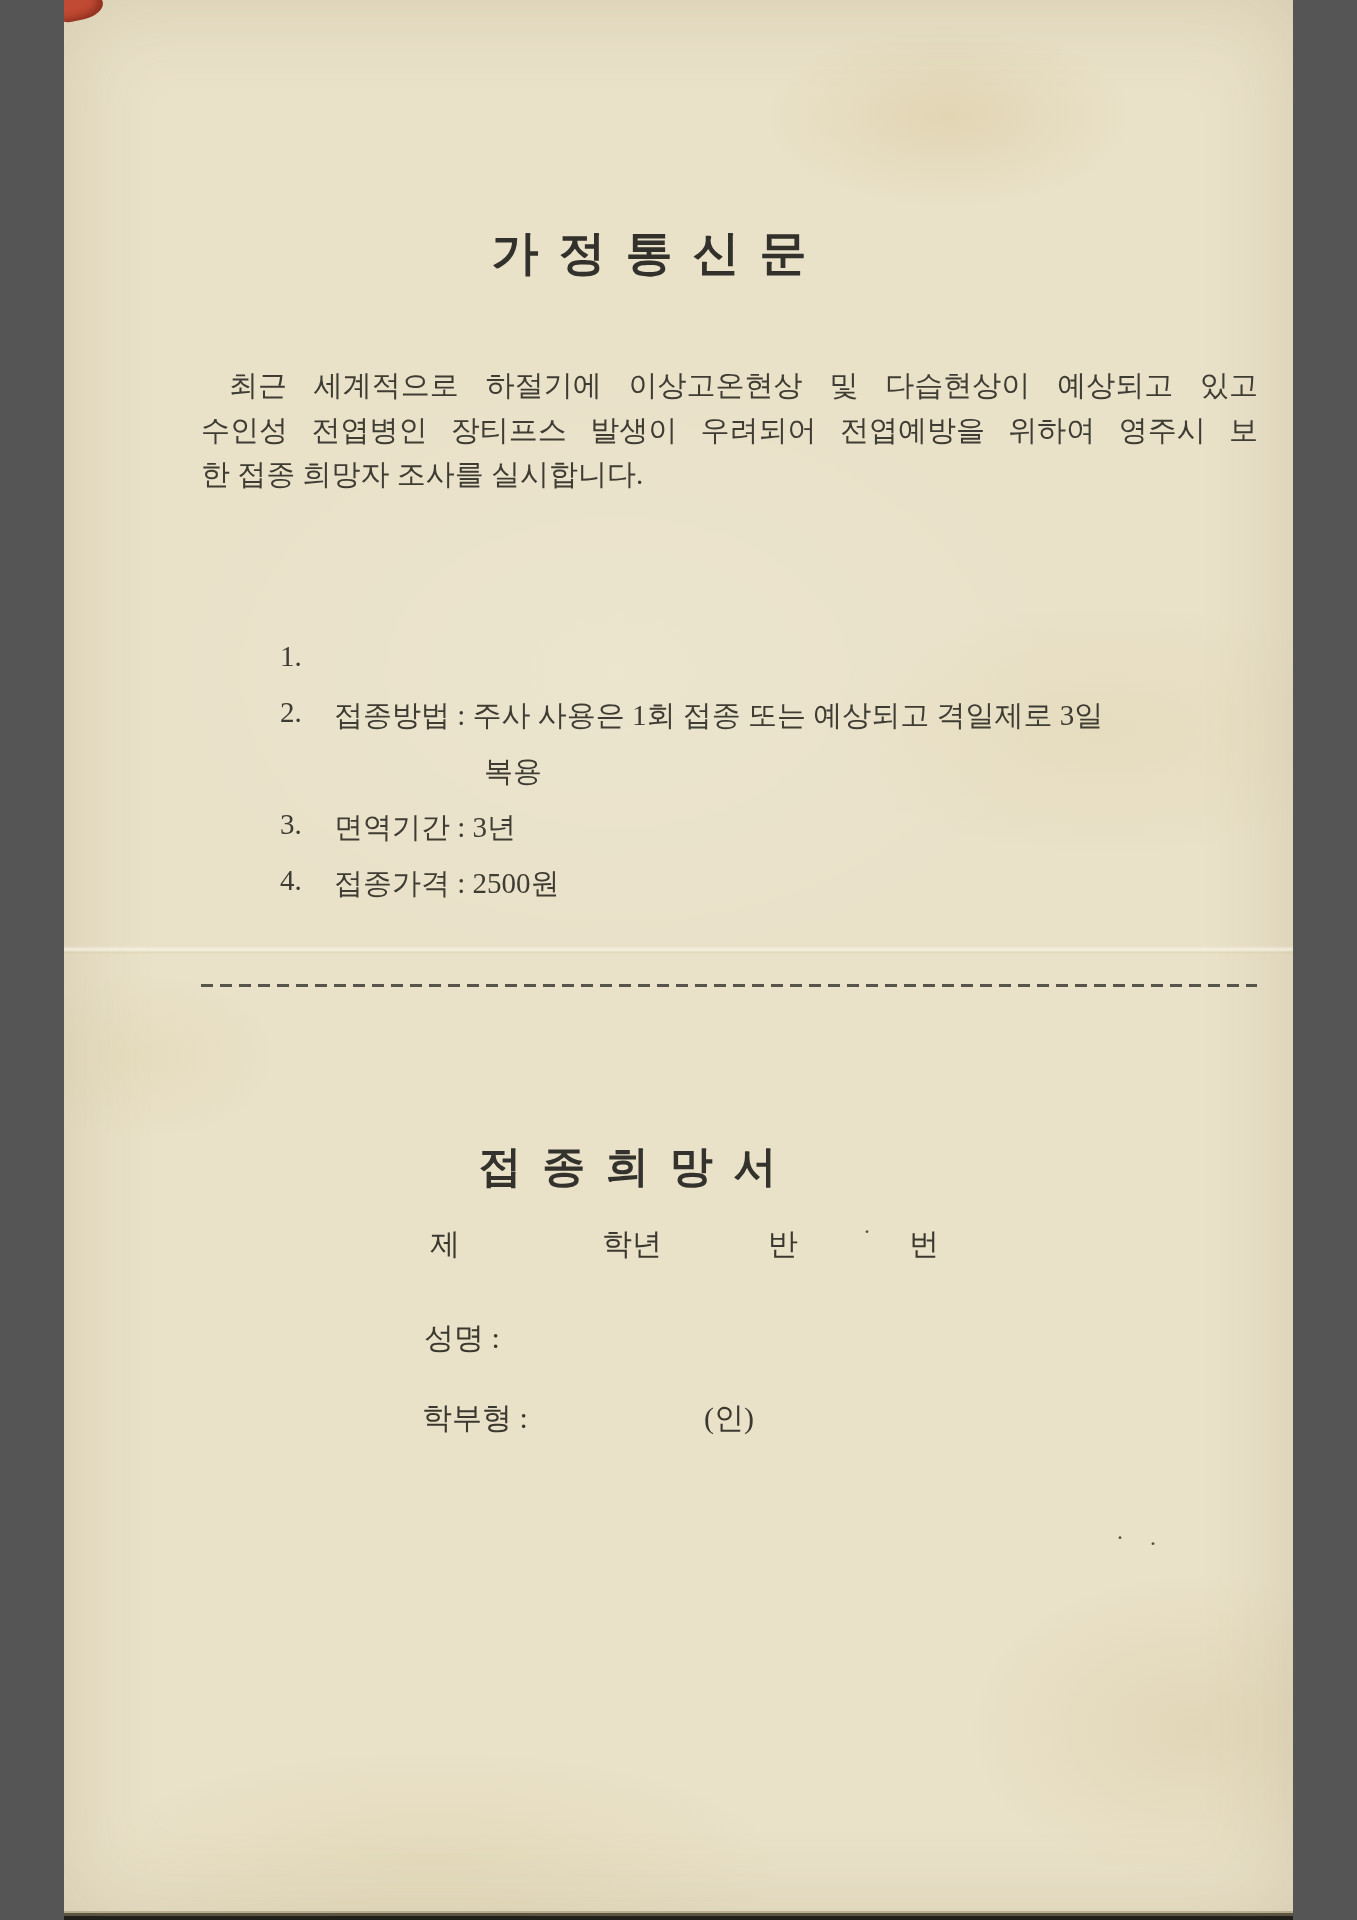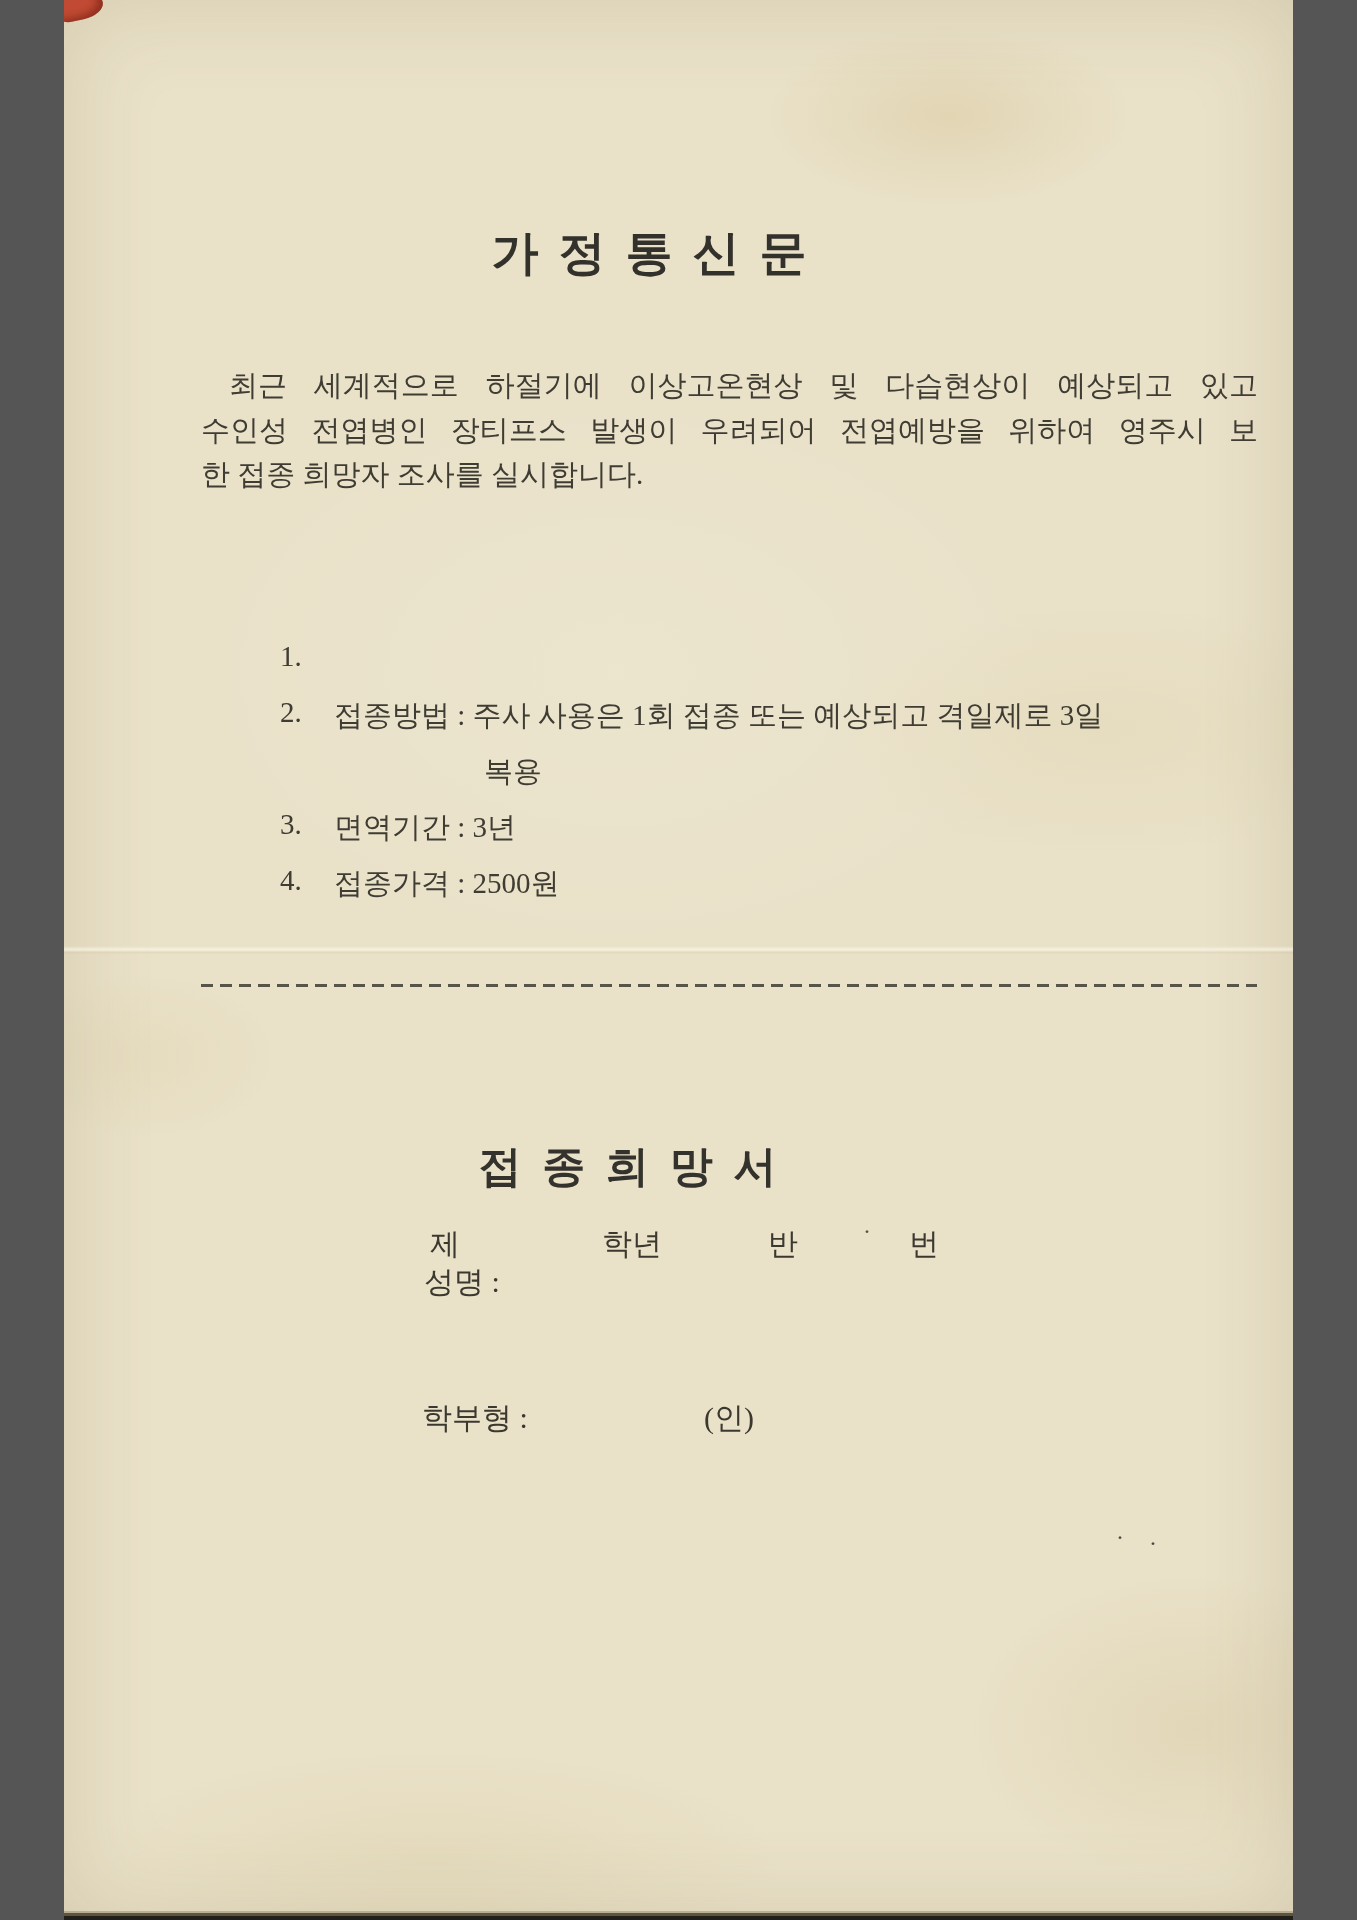--- a/index.html
+++ b/index.html
@@ -54,21 +54,21 @@
     text-align:center; font-size:43px; font-weight:bold;
     letter-spacing:5px; color:#34322c;margin-top:48px;
   }
   .grade-line { position:absolute; top:1224px; left:0; width:100%; height:46px; font-size:30px; }
   .grade-line > span { position:absolute; top:0; }
   .grade-prefix { left:366px; }
   .grade-year   { left:538px; }
   .grade-class  { left:704px; }
   .grade-dot    { left:799px; top:-6px !important; font-size:24px; color:#55524a; }
   .grade-num    { left:845px; }
-  .name-label     { position:absolute; top:1262px; left:360px; font-size:30px; }
+  .name-label     { position:absolute; top:1318px; left:360px; font-size:30px; }
   .guardian-label { position:absolute; top:1398px; left:358px; font-size:30px; }
   .seal-label     { position:absolute; top:1398px; left:640px; font-size:30px; }
   .signature {
     position:absolute; top:1572px; left:0; width:1120px;
     text-align:center; font-size:48px; font-weight:bold;
     letter-spacing:9px; color:#2f2d27;
   }
   .stray-dots {
     position:absolute; top:1524px; left:1052px;
     font-size:24px; letter-spacing:10px; color:#4a473e;

